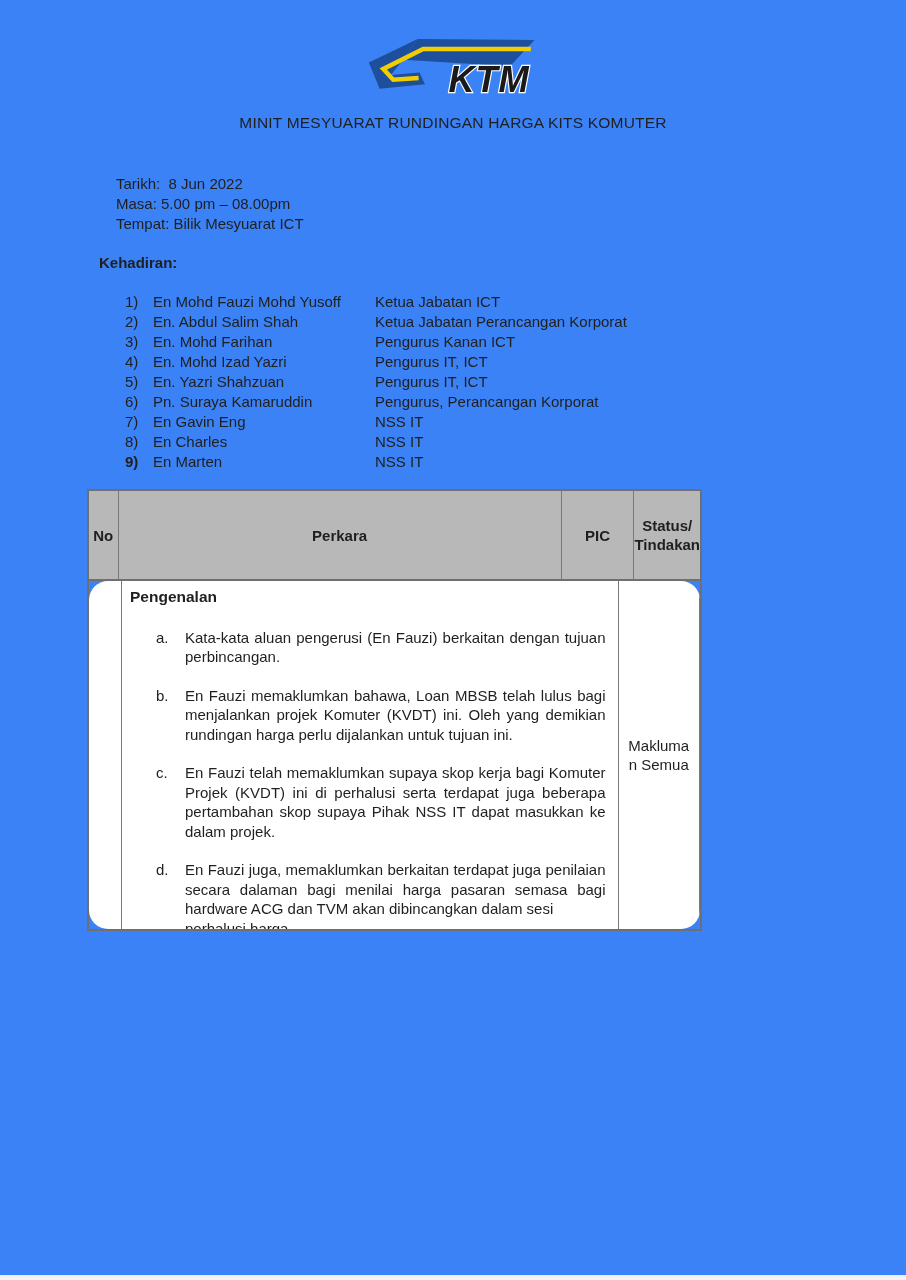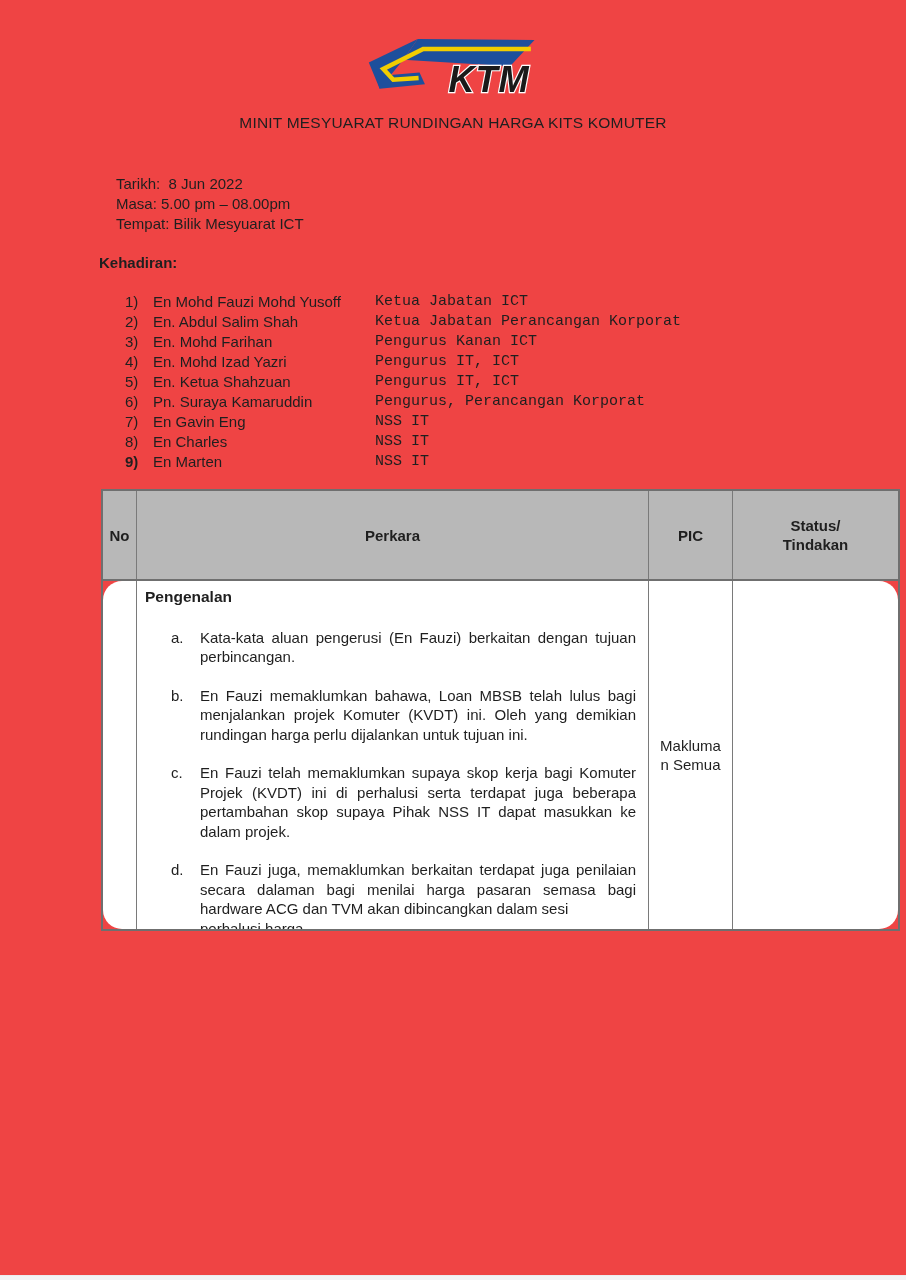--- a/index.html
+++ b/index.html
@@ -4,21 +4,21 @@
 <style>
   * { margin:0; padding:0; box-sizing:border-box; }
   html,body { background:#ffffff; }
   body {
     width:906px; height:1280px;
     font-family:"Liberation Sans", sans-serif;
     color:#1f1f1f;
     position:relative;
     overflow:hidden;
   }
-  .page { position:relative; width:906px; height:1280px; background:#ef4444; }
+  .page { position:relative; width:906px; height:1280px; background:#3b82f6; }
 
   
   .logo-wrap { position:absolute; top:36px; left:0; width:100%; display:flex; justify-content:center; }
   .logo-wrap svg { display:block; }
 
   
   .doc-title {
     position:absolute; top:114px; left:0; width:100%;
     text-align:center; font-weight:normal; font-size:15.5px; letter-spacing:0.2px;
   }
@@ -29,25 +29,25 @@
 
   
   .kehadiran { position:absolute; top:254px; left:99px; font-size:15px; font-weight:bold; }
 
   
   .attendees { position:absolute; top:292px; left:125px; font-size:15px; line-height:20px; }
   .a-row { display:flex; }
   .a-num { width:28px; }
   .a-num.bold { font-weight:bold; }
   .a-name { width:222px; }
-  .a-role { flex:1;font-family:Liberation Mono, monospace; }
+  .a-role { flex:1; }
 
   
   .doc-table {
-    position:absolute; top:489px; left:101px; width:799px;
+    position:absolute; top:489px; left:87px; width:615px;
     border:2px solid #6f6f6f; font-size:15px;
   }
   .t-head { display:flex; background:#b8b8b8; height:90px; border-bottom:2px solid #6f6f6f; }
   .t-head .cell {
     display:flex; align-items:center; justify-content:center;
     font-weight:bold; text-align:center; white-space:pre-line; line-height:19px;
   }
   .t-body { display:flex; height:348px; overflow:hidden; background:#fff;border-radius:19px; }
   .col-no { width:34px; border-right:1px solid #7a7a7a; }
   .col-perkara { width:512px; border-right:1px solid #7a7a7a; }
@@ -116,21 +116,21 @@
       <span class="a-name">En. Mohd Farihan</span>
       <span class="a-role">Pengurus Kanan ICT</span>
     </div>
     <div class="a-row">
       <span class="a-num">4)</span>
       <span class="a-name">En. Mohd Izad Yazri</span>
       <span class="a-role">Pengurus IT, ICT</span>
     </div>
     <div class="a-row">
       <span class="a-num">5)</span>
-      <span class="a-name">En. Ketua Shahzuan</span>
+      <span class="a-name">En. Yazri Shahzuan</span>
       <span class="a-role">Pengurus IT, ICT</span>
     </div>
     <div class="a-row">
       <span class="a-num">6)</span>
       <span class="a-name">Pn. Suraya Kamaruddin</span>
       <span class="a-role">Pengurus, Perancangan Korporat</span>
     </div>
     <div class="a-row">
       <span class="a-num">7)</span>
       <span class="a-name">En Gavin Eng</span>

